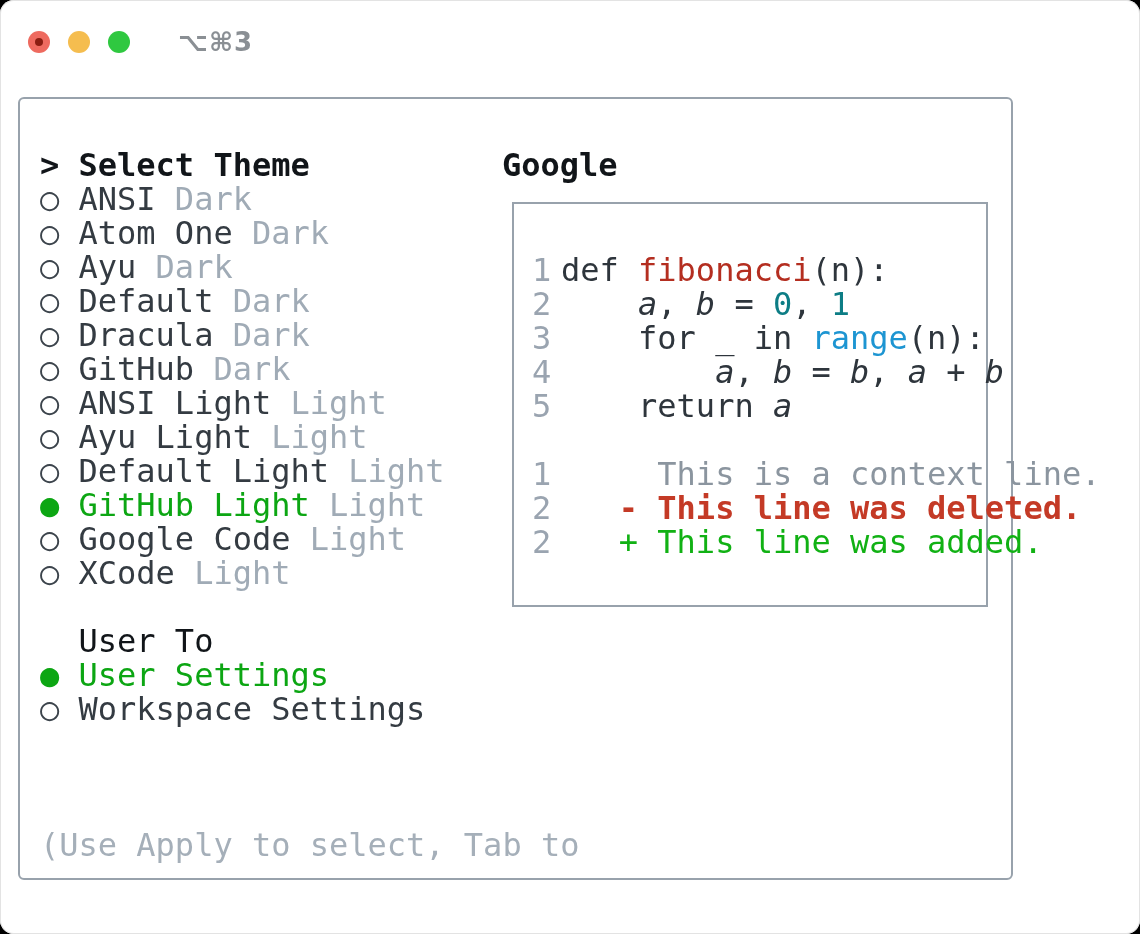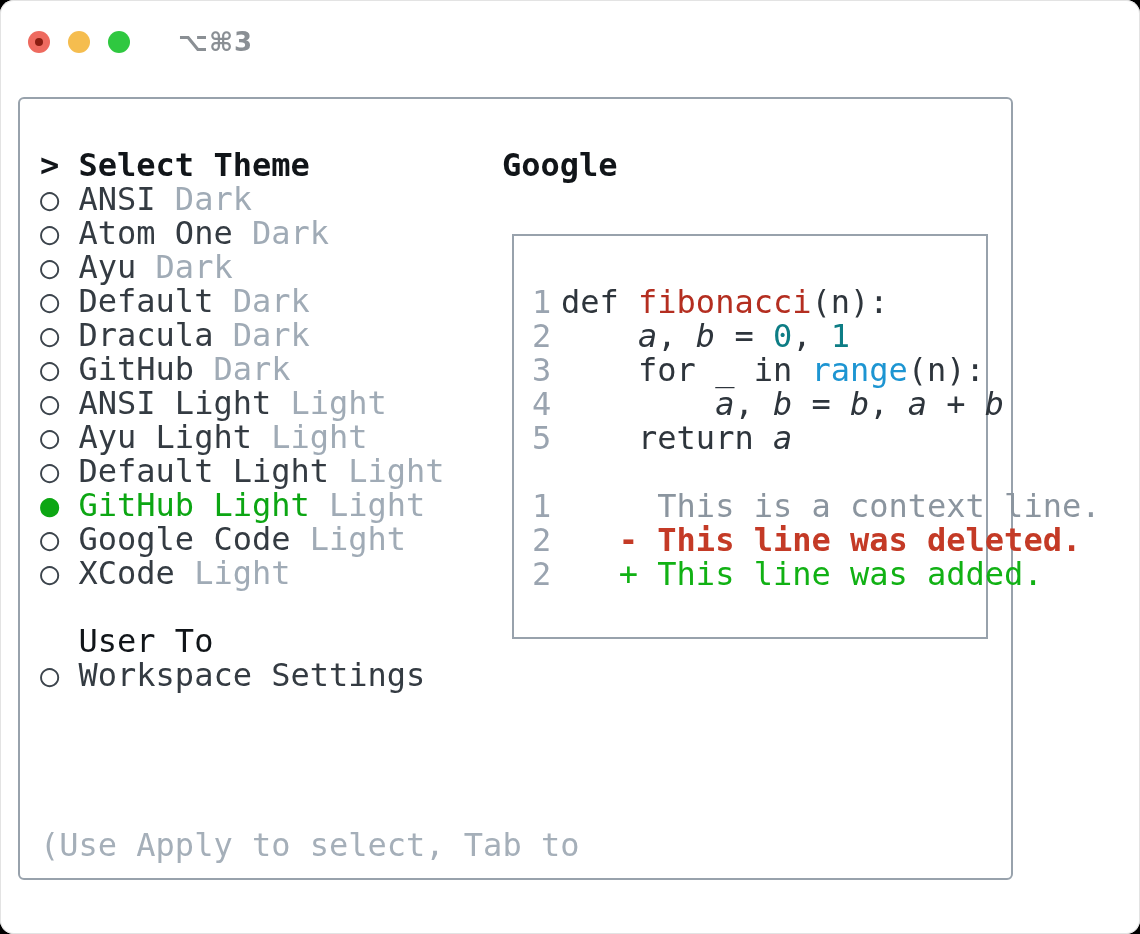--- a/index.html
+++ b/index.html
@@ -29,21 +29,21 @@
   .hdr-mark,.hdr-label{font-weight:bold;color:var(--heading);}
   .mark{color:var(--radio);}
   .mark.sel{color:var(--select-green);}
   .nm{color:var(--item-text);}
   .nm.sel{color:var(--select-green);text-align:center;}
   .tag{color:var(--muted-tag);}
   .ap-h{color:var(--heading);}
   
   #preview-header{position:absolute;left:482px;top:49px;font-weight:bold;color:var(--heading);}
   .preview-box{position:absolute;left:492px;top:103px;width:472px;height:401px;
-               border:2px solid var(--panel-border);background:#fff;margin-top:32px;}
+               border:2px solid var(--panel-border);background:#fff;}
   #code-lines{position:absolute;left:18px;top:49px;}
   .lnum{display:inline-block;width:29px;color:var(--line-number);}
   .tok-pl{color:var(--code-text);}
   .tok-fn{color:var(--func-red);}
   .tok-bi{color:var(--builtin-blue);}
   .tok-num{color:var(--number-teal);}
   .tok-var{color:var(--code-text);font-style:italic;}
   .tok-ctx{color:var(--diff-context);}
   .tok-del{color:var(--diff-deleted);font-weight:bold;}
   .tok-add{color:var(--diff-added);text-align:center;}
@@ -57,21 +57,21 @@
     <span class="light light-red">
         <span class="dot"></span>
       </span>
     <span class="light light-yellow"></span>
     <span class="light light-green"></span>
     <span class="win-title">⌥⌘3</span>
   </div>
 
   <div class="panel">
     <div id="theme-list" class="mono"><div class="row"><span class="hdr-mark">&gt; </span><span class="hdr-label">Select Theme</span></div><div class="row"><span class="mark">○ </span><span class="nm">ANSI</span><span class="tag"> Dark</span></div><div class="row"><span class="mark">○ </span><span class="nm">Atom One</span><span class="tag"> Dark</span></div><div class="row"><span class="mark">○ </span><span class="nm">Ayu</span><span class="tag"> Dark</span></div><div class="row"><span class="mark">○ </span><span class="nm">Default</span><span class="tag"> Dark</span></div><div class="row"><span class="mark">○ </span><span class="nm">Dracula</span><span class="tag"> Dark</span></div><div class="row"><span class="mark">○ </span><span class="nm">GitHub</span><span class="tag"> Dark</span></div><div class="row"><span class="mark">○ </span><span class="nm">ANSI Light</span><span class="tag"> Light</span></div><div class="row"><span class="mark">○ </span><span class="nm">Ayu Light</span><span class="tag"> Light</span></div><div class="row"><span class="mark">○ </span><span class="nm">Default Light</span><span class="tag"> Light</span></div><div class="row"><span class="mark sel">● </span><span class="nm sel">GitHub Light</span><span class="tag"> Light</span></div><div class="row"><span class="mark">○ </span><span class="nm">Google Code</span><span class="tag"> Light</span></div><div class="row"><span class="mark">○ </span><span class="nm">XCode</span><span class="tag"> Light</span></div></div>
-    <div id="apply-list" class="mono"><div class="row"><span class="ap-h">  User To</span></div><div class="row"><span class="mark">○ </span><span class="nm">Workspace Settings</span></div></div>
+    <div id="apply-list" class="mono"><div class="row"><span class="ap-h">  User To</span></div><div class="row"><span class="mark sel">● </span><span class="nm sel">User Settings</span></div><div class="row"><span class="mark">○ </span><span class="nm">Workspace Settings</span></div></div>
     <div id="hint" class="mono">
       <div class="row">(Use Apply to select, Tab to</div>
       <div class="row">change focus)</div>
     </div>
 
     <div id="preview-header" class="mono">Google</div>
     <div class="preview-box">
       <div id="code-lines" class="mono"><div class="row"><span class="lnum">1</span><span class="tok-pl">def </span><span class="tok-fn">fibonacci</span><span class="tok-pl">(n):</span></div><div class="row"><span class="lnum">2</span><span class="tok-pl">    </span><span class="tok-var">a</span><span class="tok-pl">, </span><span class="tok-var">b</span><span class="tok-pl"> = </span><span class="tok-num">0</span><span class="tok-pl">, </span><span class="tok-num">1</span></div><div class="row"><span class="lnum">3</span><span class="tok-pl">    for _ in </span><span class="tok-bi">range</span><span class="tok-pl">(n):</span></div><div class="row"><span class="lnum">4</span><span class="tok-pl">        </span><span class="tok-var">a</span><span class="tok-pl">, </span><span class="tok-var">b</span><span class="tok-pl"> = </span><span class="tok-var">b</span><span class="tok-pl">, </span><span class="tok-var">a</span><span class="tok-pl"> + </span><span class="tok-var">b</span></div><div class="row"><span class="lnum">5</span><span class="tok-pl">    return </span><span class="tok-var">a</span></div><div class="row"><span class="lnum"></span></div><div class="row"><span class="lnum">1</span><span class="tok-ctx">     This is a context line.</span></div><div class="row"><span class="lnum">2</span><span class="tok-del">   - This line was deleted.</span></div><div class="row"><span class="lnum">2</span><span class="tok-add">   + This line was added.</span></div></div>
     </div>
   </div>

